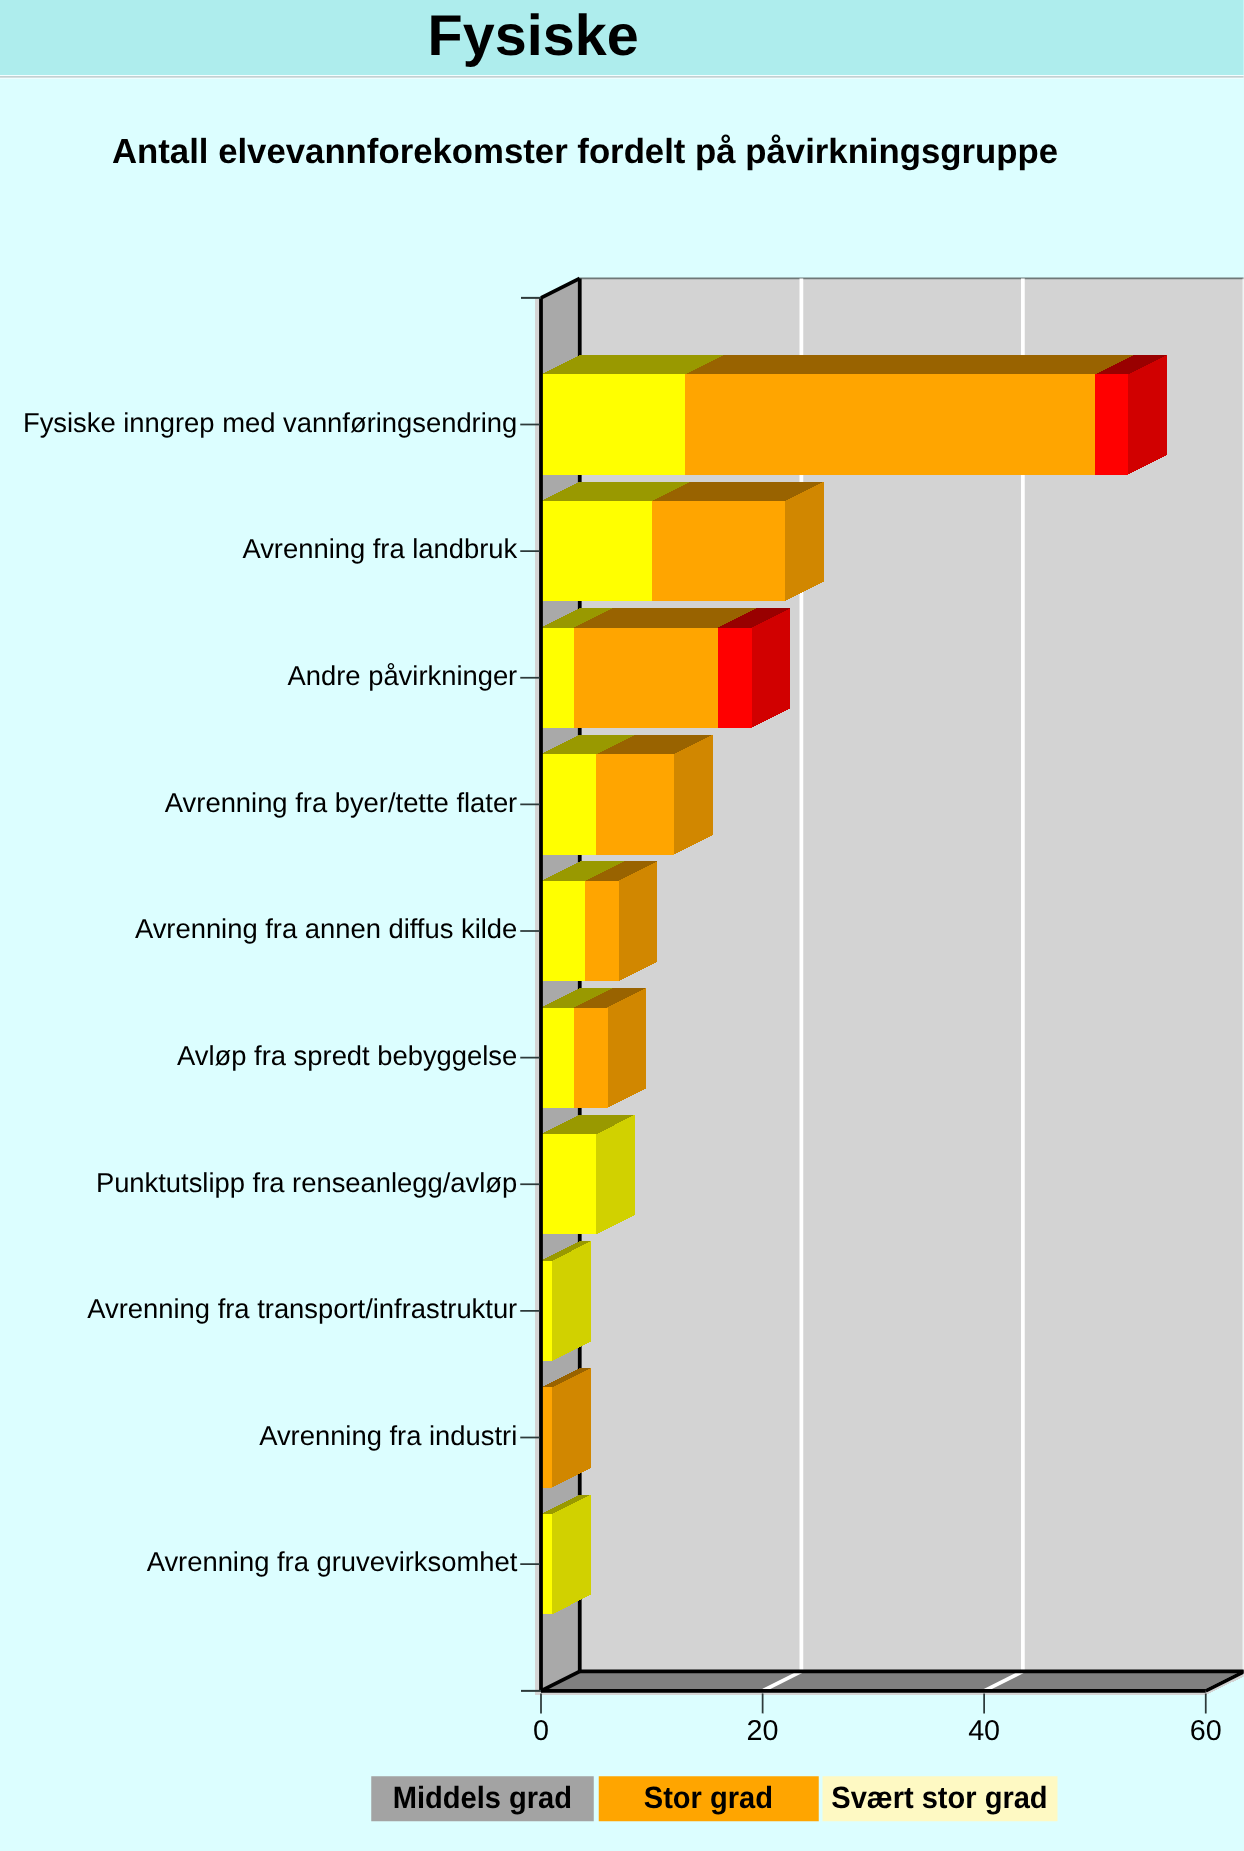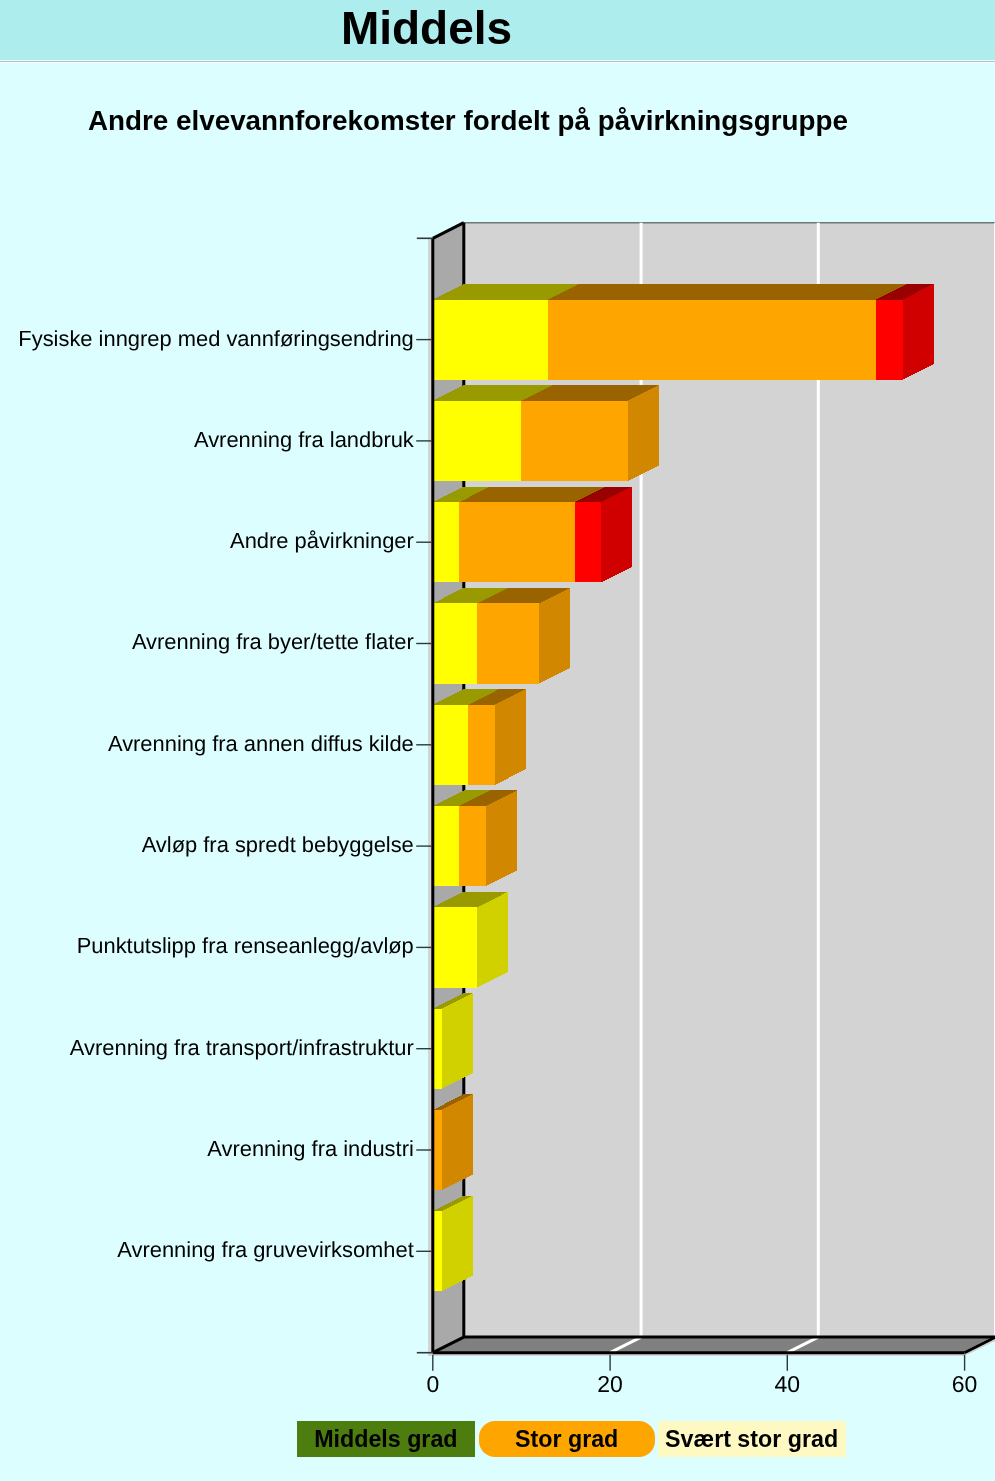--- a/index.html
+++ b/index.html
@@ -30,23 +30,23 @@
               box-sizing:border-box;}
   .legend-box span{display:inline-block;transform:scaleX(0.945);transform-origin:center;}
 </style>
 </head>
 <body>
 
 <div id="page">
 
   <div id="header"></div>
   <div id="header-rule"></div>
-  <div id="page-title">Middels</div>
+  <div id="page-title">Fysiske</div>
 
-  <div id="chart-title">Andre elvevannforekomster fordelt på påvirkningsgruppe</div>
+  <div id="chart-title">Antall elvevannforekomster fordelt på påvirkningsgruppe</div>
 
   <div id="chart-host"><svg width="995" height="1481" viewBox="0 0 995 1481">
         <g>
           <polygon points="427.6,238.3 432.8,238.3 432.8,1355.9 427.6,1355.9" fill="#d4d4d4" shape-rendering="crispEdges"></polygon>
           <polygon points="432.8,1352.7 966.1,1352.7 997.1,1337.1 997.1,1340.3 964.6,1355.9 432.8,1355.9" fill="#d4d4d4" shape-rendering="crispEdges"></polygon>
           <polygon points="463.8,222.7 995.6,222.7 995.6,1337.1 463.8,1337.1" fill="#d3d3d3" shape-rendering="crispEdges"></polygon>
           <line x1="463.8" y1="222.7" x2="995.6" y2="222.7" stroke="#6f7878" stroke-width="1.5"></line>
           <polygon points="432.8,238.3 463.8,222.7 463.8,1337.1 432.8,1352.7" fill="#a9a9a9" shape-rendering="crispEdges"></polygon>
           <polygon points="432.8,1352.7 463.8,1337.1 995.6,1337.1 964.6,1352.7" fill="#808080" shape-rendering="crispEdges"></polygon>
         </g>
@@ -175,18 +175,18 @@
           <line x1="610.1" y1="1354.7" x2="610.1" y2="1370.7" stroke="#2d3a3a" stroke-width="1.4"></line>
           <text x="610.1" y="1391.7" text-anchor="middle" font-family="Liberation Sans, sans-serif" font-size="23" fill="#000">20</text>
           <line x1="787.3" y1="1354.7" x2="787.3" y2="1370.7" stroke="#2d3a3a" stroke-width="1.4"></line>
           <text x="787.3" y="1391.7" text-anchor="middle" font-family="Liberation Sans, sans-serif" font-size="23" fill="#000">40</text>
           <line x1="964.6" y1="1354.7" x2="964.6" y2="1370.7" stroke="#2d3a3a" stroke-width="1.4"></line>
           <text x="964.6" y="1391.7" text-anchor="middle" font-family="Liberation Sans, sans-serif" font-size="23" fill="#000">60</text>
         </g>
       </svg></div>
 
   <div id="legend">
-      <div class="legend-box" style="left: 297px; width: 178px; background: #4d7c0f;"><span>Middels grad</span></div>
-      <div class="legend-box" style="left: 479px; width: 176px; background: rgb(255, 165, 0); border-radius: 16px;"><span>Stor grad</span></div>
+      <div class="legend-box" style="left: 297px; width: 178px; background: #a3a3a3;"><span>Middels grad</span></div>
+      <div class="legend-box" style="left: 479px; width: 176px; background: rgb(255, 165, 0);"><span>Stor grad</span></div>
       <div class="legend-box" style="left: 658px; width: 188px; background: #fef9c3;"><span>Svært stor grad</span></div>
     </div>
 
 </div>
 
 </body></html>

